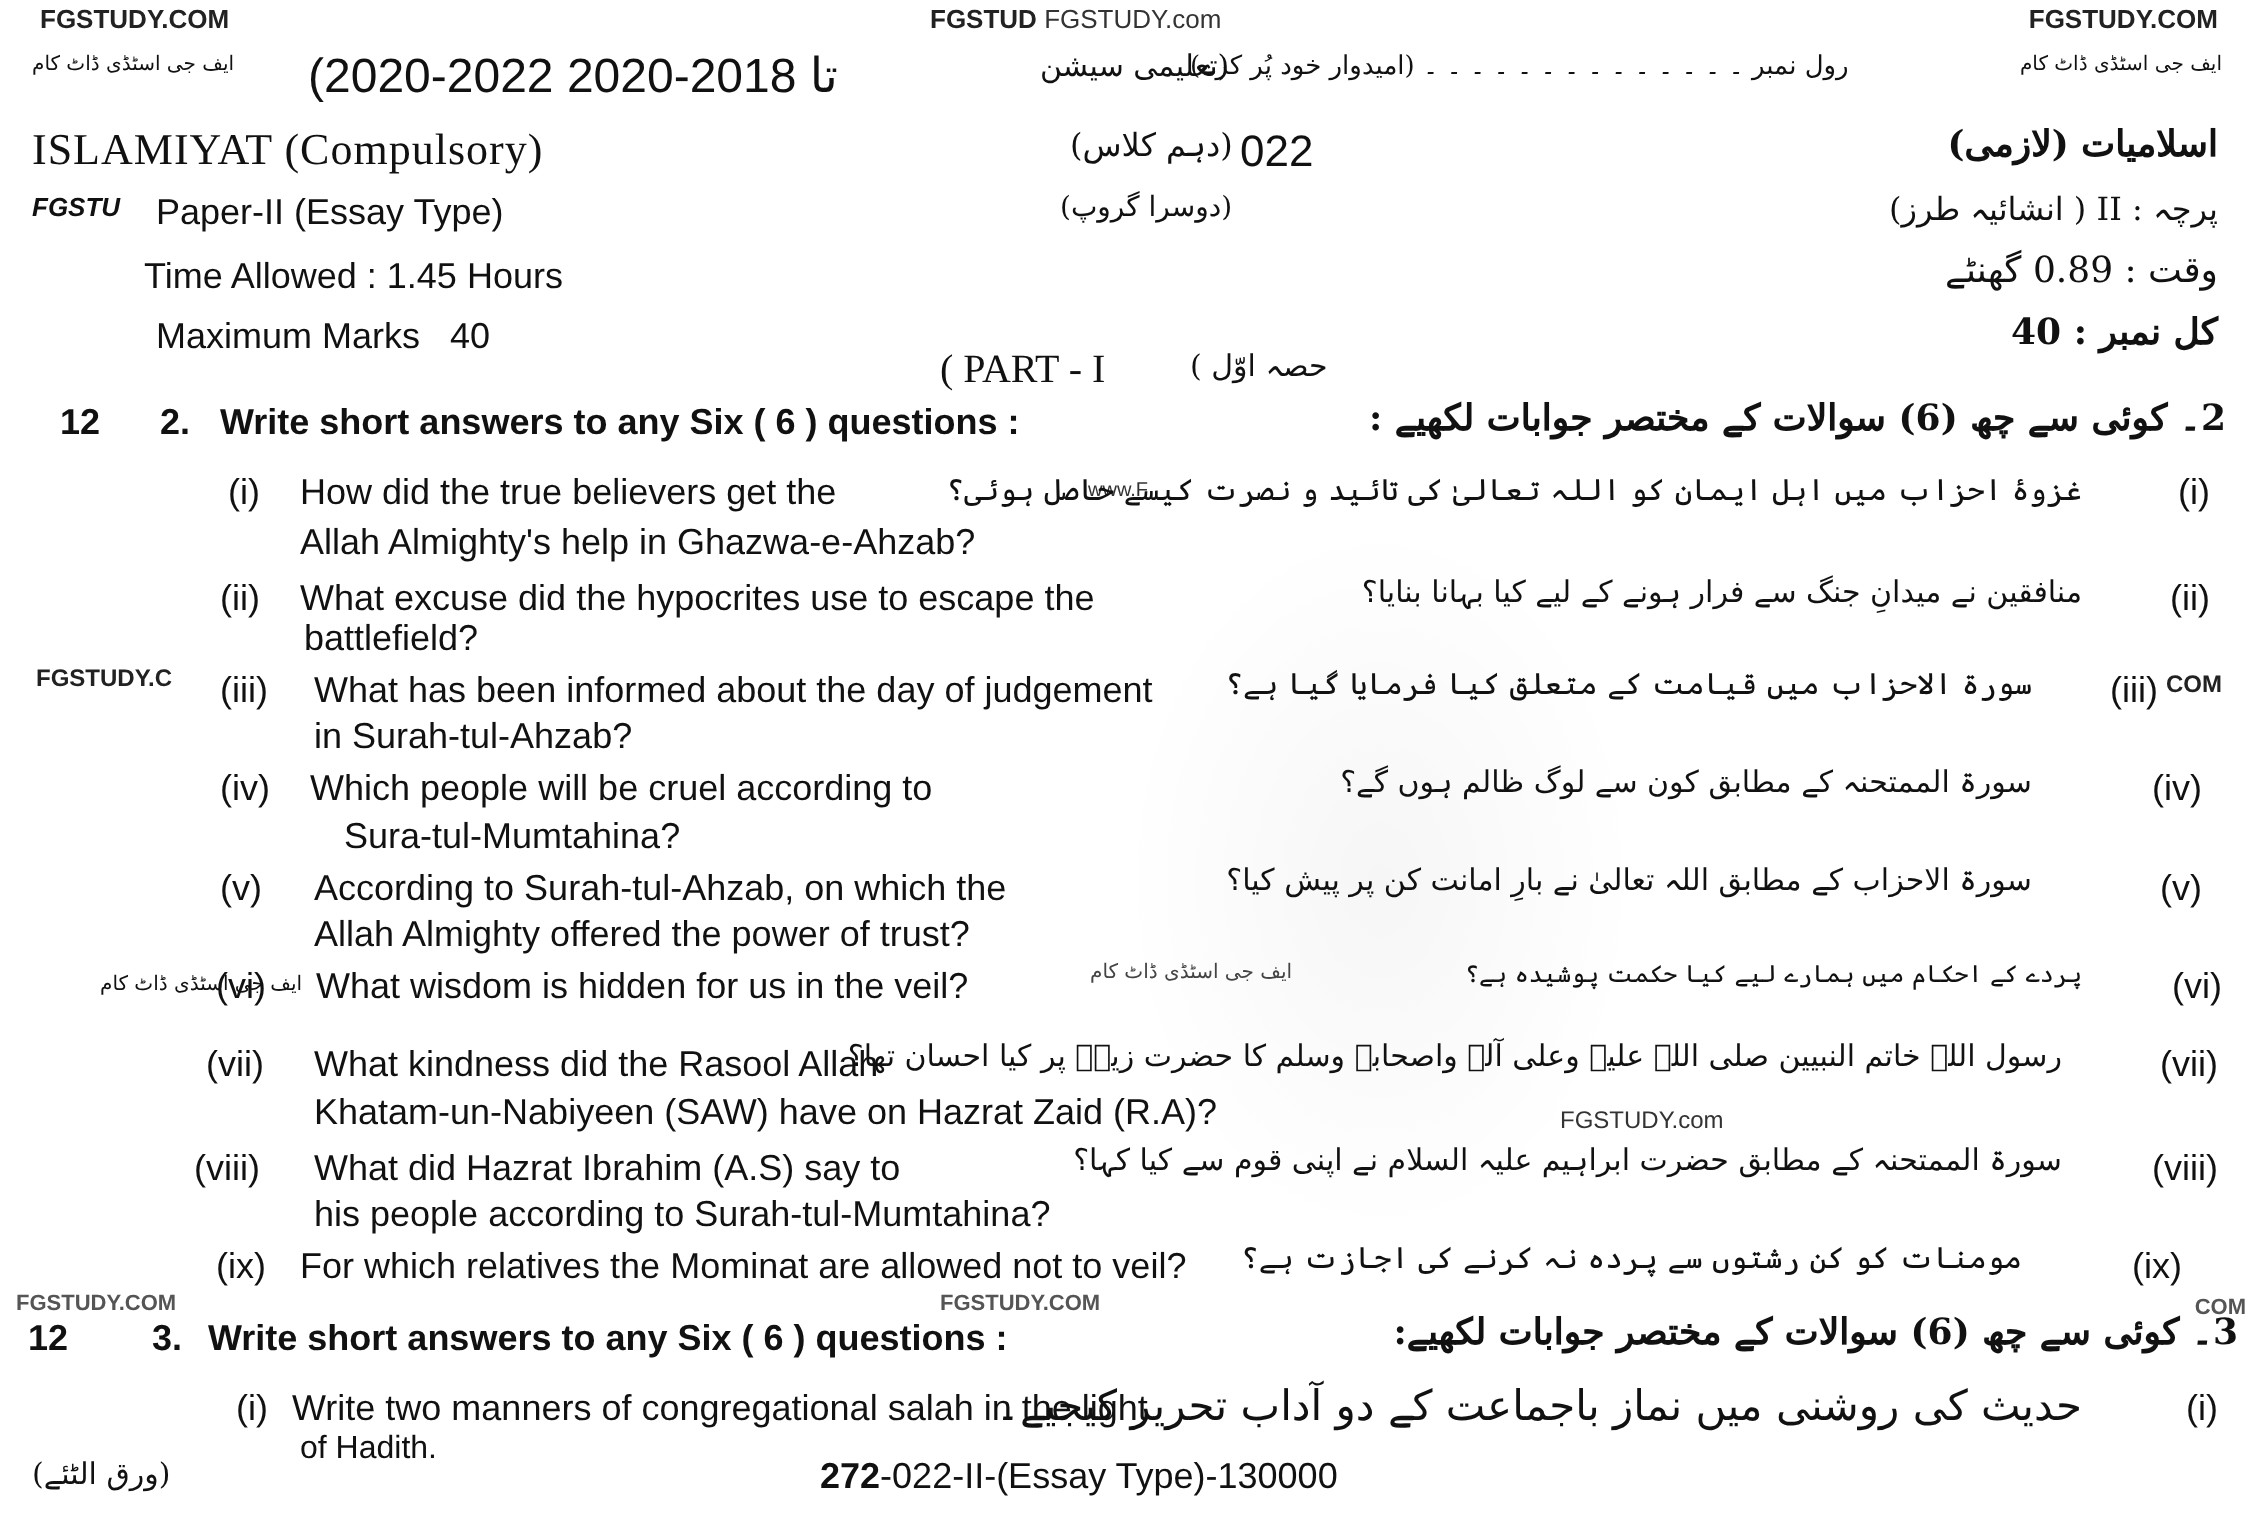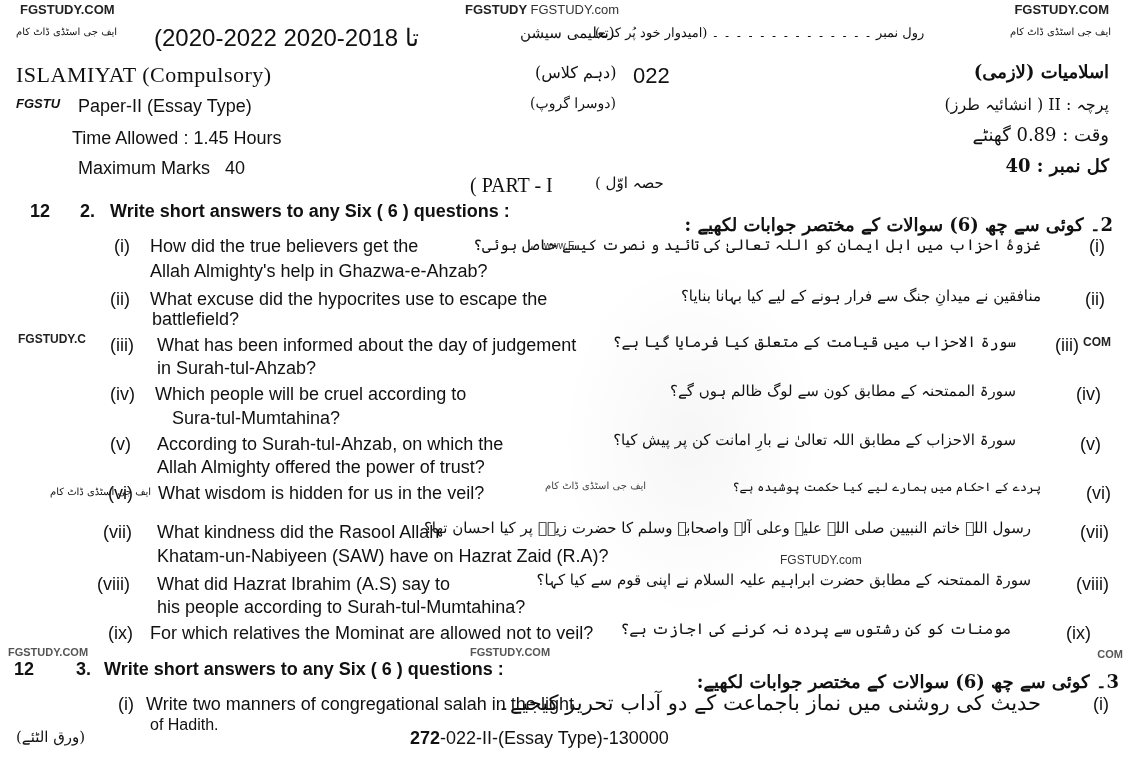--- a/index.html
+++ b/index.html
@@ -4,42 +4,42 @@
 <style>
   html, body { margin:0; padding:0; background:#ffffff; }
   body { width:1131px; height:762px; position:relative; overflow:hidden; color:#111; font-family:"Liberation Sans", sans-serif; }
   .abs { position:absolute; white-space:nowrap; }
   .wm { font-family:"Liberation Sans", sans-serif; font-weight:bold; font-size:13px; color:#222; }
   .wm-light { font-weight:normal; color:#333; }
   .ur { direction:rtl; font-family:"DejaVu Serif", serif; }
   .serif { font-family:"Liberation Serif", serif; }
   .en { font-family:Liberation Sans, sans-serif; font-size:18px; }
   .roman { font-family:"Liberation Sans", sans-serif; font-size:18px; }
-  .bold { font-weight:bold;margin-top:16px; }
+  .bold { font-weight:bold; }
   .q-title { font-family:"Liberation Sans", sans-serif; font-weight:bold; font-size:18px; }
   .ghost { position:absolute; left:560px; top:260px; width:260px; height:360px; background:radial-gradient(ellipse at center, rgba(0,0,0,0.035), rgba(0,0,0,0) 70%); }
 </style>
 </head>
 <body>
 
 <div class="ghost"></div>
 
 <div class="abs wm" style="left:20px;top:2px;">FGSTUDY.COM</div>
-<div class="abs wm" style="left:465px;top:2px;"><span>FGSTUDY</span> <span class="wm-light">FGSTUDY.com</span></div>
+<div class="abs wm" style="left:465px;top:2px;"><span>FGSTUD</span> <span class="wm-light">FGSTUDY.com</span></div>
 <div class="abs wm" style="right:22px;top:2px;">FGSTUDY.COM</div>
 
 <div class="abs ur" style="left:16px;top:26px;font-size:10px;">ایف جی اسٹڈی ڈاٹ کام</div>
 <div class="abs" style="left:154px;top:24px;font-size:24px;font-family:'Liberation Sans',sans-serif;">(2020-2022 تا 2018-2020</div>
 <div class="abs ur" style="left:520px;top:24px;font-size:15px;">(تعلیمی سیشن</div>
 <div class="abs ur" style="left:595px;top:25px;font-size:13px;">رول نمبر ۔ ۔ ۔ ۔ ۔ ۔ ۔ ۔ ۔ ۔ ۔ ۔ ۔ ۔ (امیدوار خود پُر کرے)</div>
 <div class="abs ur" style="right:20px;top:26px;font-size:10px;">ایف جی اسٹڈی ڈاٹ کام</div>
 
 <div class="abs serif" style="left:16px;top:62px;font-size:22px;letter-spacing:0.5px;">ISLAMIYAT (Compulsory)</div>
 <div class="abs ur" style="left:535px;top:63px;font-size:16px;">(دہم کلاس)</div>
-<div class="abs" style="left:620px;top:63px;font-size:22px;margin-left:13px;">022</div>
+<div class="abs" style="left:620px;top:63px;font-size:22px;">022</div>
 <div class="abs ur" style="right:22px;top:61px;font-size:18px;font-weight:bold;">اسلامیات (لازمی)</div>
 
 <div class="abs" style="left:16px;top:96px;font-size:13px;font-weight:bold;font-style:italic;">FGSTU</div>
 <div class="abs" style="left:78px;top:96px;font-size:18px;">Paper-II (Essay Type)</div>
 <div class="abs ur" style="left:530px;top:95px;font-size:14px;">(دوسرا گروپ)</div>
 <div class="abs ur" style="right:22px;top:95px;font-size:16px;">پرچہ : II ( انشائیہ طرز)</div>
 
 <div class="abs" style="left:72px;top:128px;font-size:18px;"><span>Time Allowed :</span> <span>1.45 Hours</span></div>
 <div class="abs ur" style="right:22px;top:124px;font-size:18px;">وقت : 0.89 گھنٹے</div>
 

